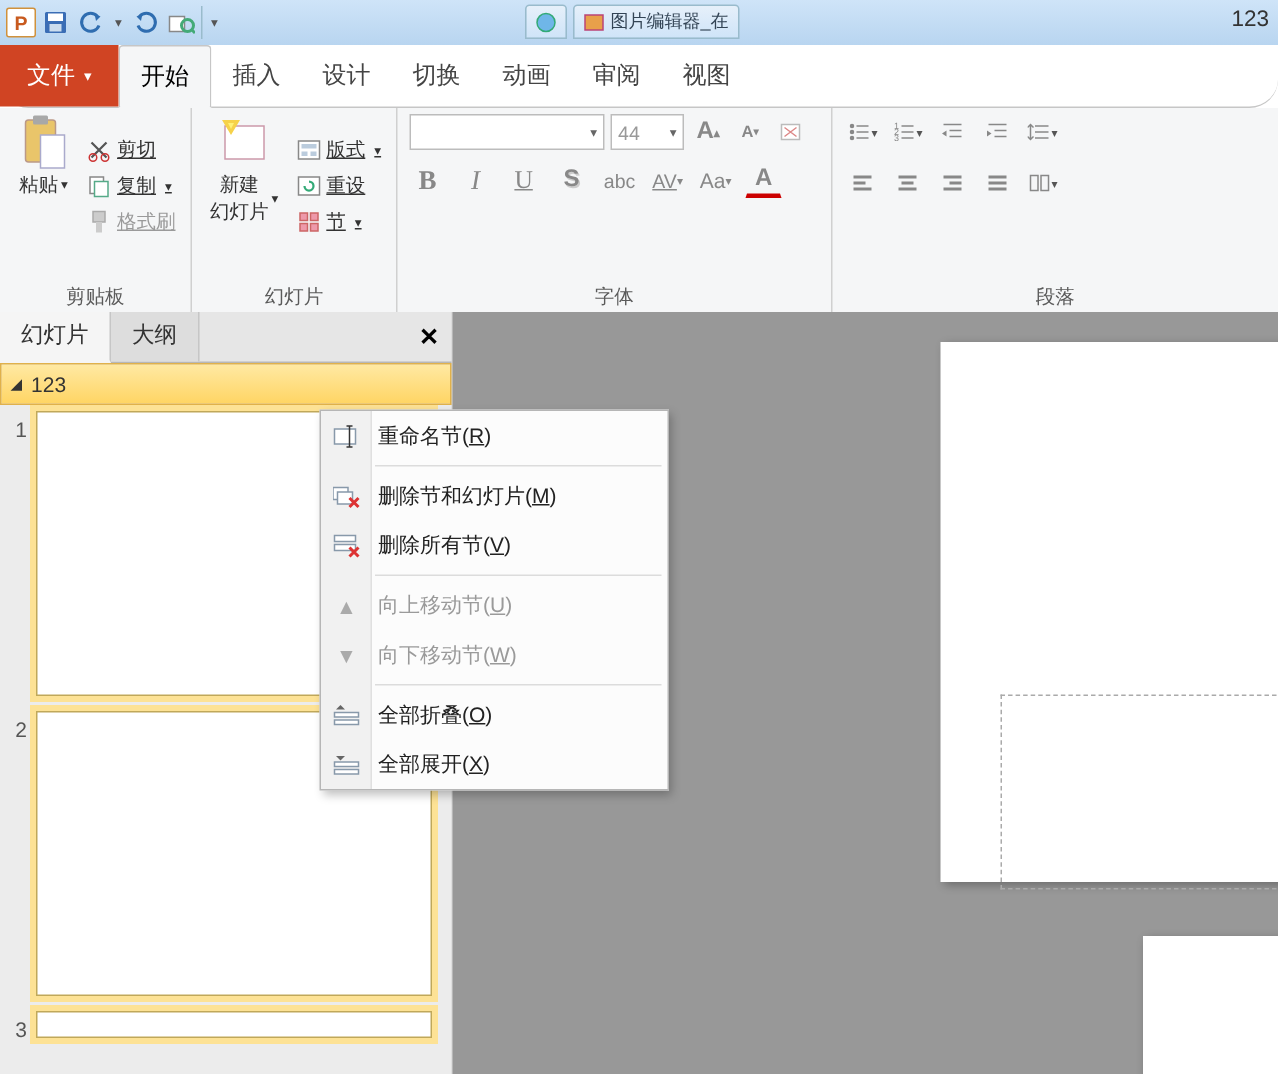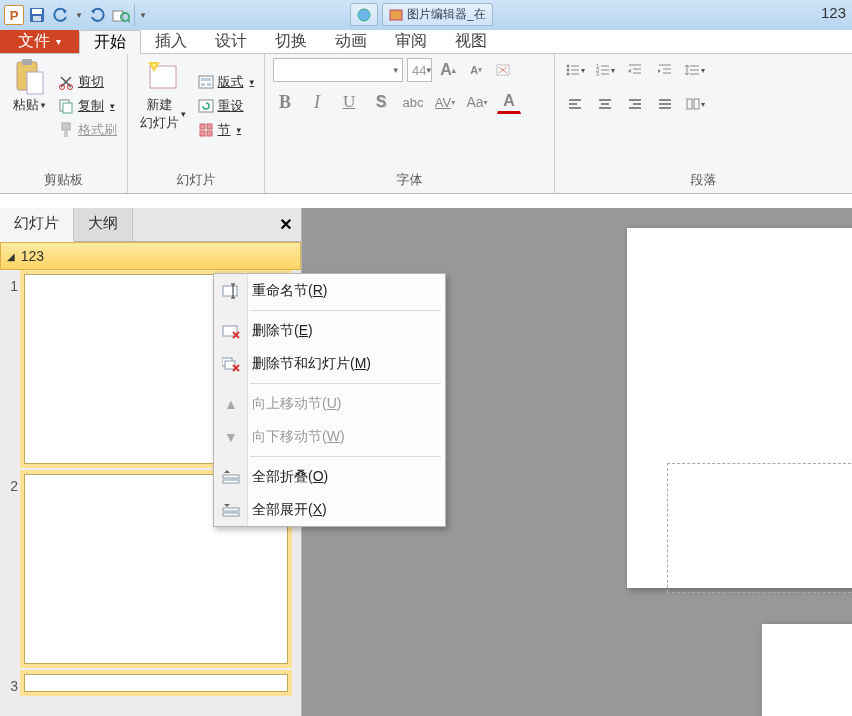--- a/index.html
+++ b/index.html
@@ -8,21 +8,21 @@
 
 .title-bar { height: 30px; background: linear-gradient(#cfe4f8, #b8d5f0); display: flex; align-items: center; padding: 0 4px; position: relative; }
 .title-bar .qat { display: flex; align-items: center; gap: 2px; }
 .title-bar .qat .btn { width: 22px; height: 22px; display: flex; align-items: center; justify-content: center; }
 .app-icon { width: 20px; height: 20px; background: #fff; border: 1px solid #d0913c; border-radius: 2px; display: flex; align-items: center; justify-content: center; color: #c85a1e; font-weight: bold; font-size: 13px; }
 .title-bar .browser-tabs { position: absolute; left: 350px; top: 3px; display: flex; gap: 4px; }
 .browser-tab { height: 23px; background: linear-gradient(#e6f0fa,#cfe4f8); border: 1px solid #9bc; border-radius: 3px 3px 0 0; padding: 1px 6px; display: flex; align-items: center; gap: 4px; font-size: 12px; color: #345; max-width: 250px; overflow: hidden; white-space: nowrap; }
 .title-bar .doc-title { position: absolute; right: 6px; top: 4px; font-size: 15px; color: #333; }
 
 
-.ribbon-tabs { height: 24px; background: #fff; border-bottom: 1px solid #c6c6c6; display: flex; align-items: stretch; }
+.ribbon-tabs { height: 42px; background: #fff; border-bottom: 1px solid #c6c6c6; display: flex; align-items: stretch; border-radius: 19px; }
 .file-tab { background: #d04423; color: #fff; display: flex; align-items: center; padding: 0 18px; font-size: 16px; cursor: pointer; }
 .file-tab .arrow { margin-left: 6px; font-size: 10px; }
 .ribbon-tab { display: flex; align-items: center; padding: 4px 14px; font-size: 16px; color: #444; cursor: pointer; }
 .ribbon-tab.active { background: #f5f6f7; border: 1px solid #c6c6c6; border-bottom: 1px solid #f5f6f7; margin-bottom: -1px; border-radius: 3px 3px 0 0; color: #000; }
 
 
 .ribbon { height: 140px; background: #f5f6f7; border-bottom: 1px solid #b7b7b7; display: flex; }
 .group { border-right: 1px solid #d0d0d0; padding: 4px 8px 2px 8px; display: flex; flex-direction: column; }
 .group-body { flex: 1; display: flex; align-items: flex-start; gap: 6px; }
 .group-label { text-align: center; font-size: 13px; color: #5a5a5a; padding: 2px 0; position: relative; margin-top: 16px; }
@@ -240,21 +240,21 @@
     <div class="group-label">幻灯片</div>
   </div>
 
   <div class="group" style="flex: 0 0 290px">
     <div class="group-body" style="flex-direction:column;gap:8px;width:100%">
       <div class="font-row">
         <div class="combo" style="width:130px">
             <span></span>
             <span class="dd">▾</span>
           </div>
-        <div class="combo" style="width:25px">
+        <div class="combo" style="width:49px">
             <span style="color:#999">44</span>
             <span class="dd">▾</span>
           </div>
         <div class="icon-cell" style="font-weight:bold;color:#888">A<span style="font-size:8px;vertical-align:super">▴</span></div>
         <div class="icon-cell" style="font-weight:bold;color:#888;font-size:11px">A<span style="font-size:7px;vertical-align:super">▾</span></div>
         <div class="icon-cell">
           <svg width="18" height="18">
               <rect x="2" y="4" width="12" height="10" fill="#fff" stroke="#bbb"></rect>
               <path d="M4 6 L12 12 M12 6 L4 12" stroke="#d88" stroke-width="1"></path>
             </svg>
@@ -414,35 +414,36 @@
           <line x1="9" y1="1" x2="13" y2="1" stroke="#333"></line>
           <line x1="9" y1="15" x2="13" y2="15" stroke="#333"></line>
         </svg>
       </div>
     <span>重命名节(<span class="u">R</span>)</span>
   </div>
   <div class="cm-sep"></div>
   <div class="cm-item">
     <div class="cm-icon">
         <svg width="18" height="16">
-          <rect x="1" y="3" width="14" height="10" fill="#fff" stroke="#89a"></rect>
+          <rect x="0" y="2" width="10" height="8" fill="#fff" stroke="#89a"></rect>
+          <rect x="3" y="5" width="10" height="8" fill="#fff" stroke="#89a"></rect>
           <path d="M11 9 L17 15 M17 9 L11 15" stroke="#d33" stroke-width="2"></path>
         </svg>
       </div>
-    <span>删除节(<span class="u">E</span>)</span>
+    <span>删除节和幻灯片(<span class="u">M</span>)</span>
   </div>
   <div class="cm-item">
     <div class="cm-icon">
         <svg width="18" height="16">
-          <rect x="0" y="2" width="10" height="8" fill="#fff" stroke="#89a"></rect>
-          <rect x="3" y="5" width="10" height="8" fill="#fff" stroke="#89a"></rect>
+          <rect x="1" y="1" width="14" height="4" fill="#fff" stroke="#89a"></rect>
+          <rect x="1" y="7" width="14" height="4" fill="#fff" stroke="#89a"></rect>
           <path d="M11 9 L17 15 M17 9 L11 15" stroke="#d33" stroke-width="2"></path>
         </svg>
       </div>
-    <span>删除节和幻灯片(<span class="u">M</span>)</span>
+    <span>删除所有节(<span class="u">V</span>)</span>
   </div>
   <div class="cm-sep"></div>
   <div class="cm-item disabled">
     <div class="cm-icon" style="color:#aaa">▲</div>
     <span>向上移动节(<span class="u">U</span>)</span>
   </div>
   <div class="cm-item disabled">
     <div class="cm-icon" style="color:#aaa">▼</div>
     <span>向下移动节(<span class="u">W</span>)</span>
   </div>

